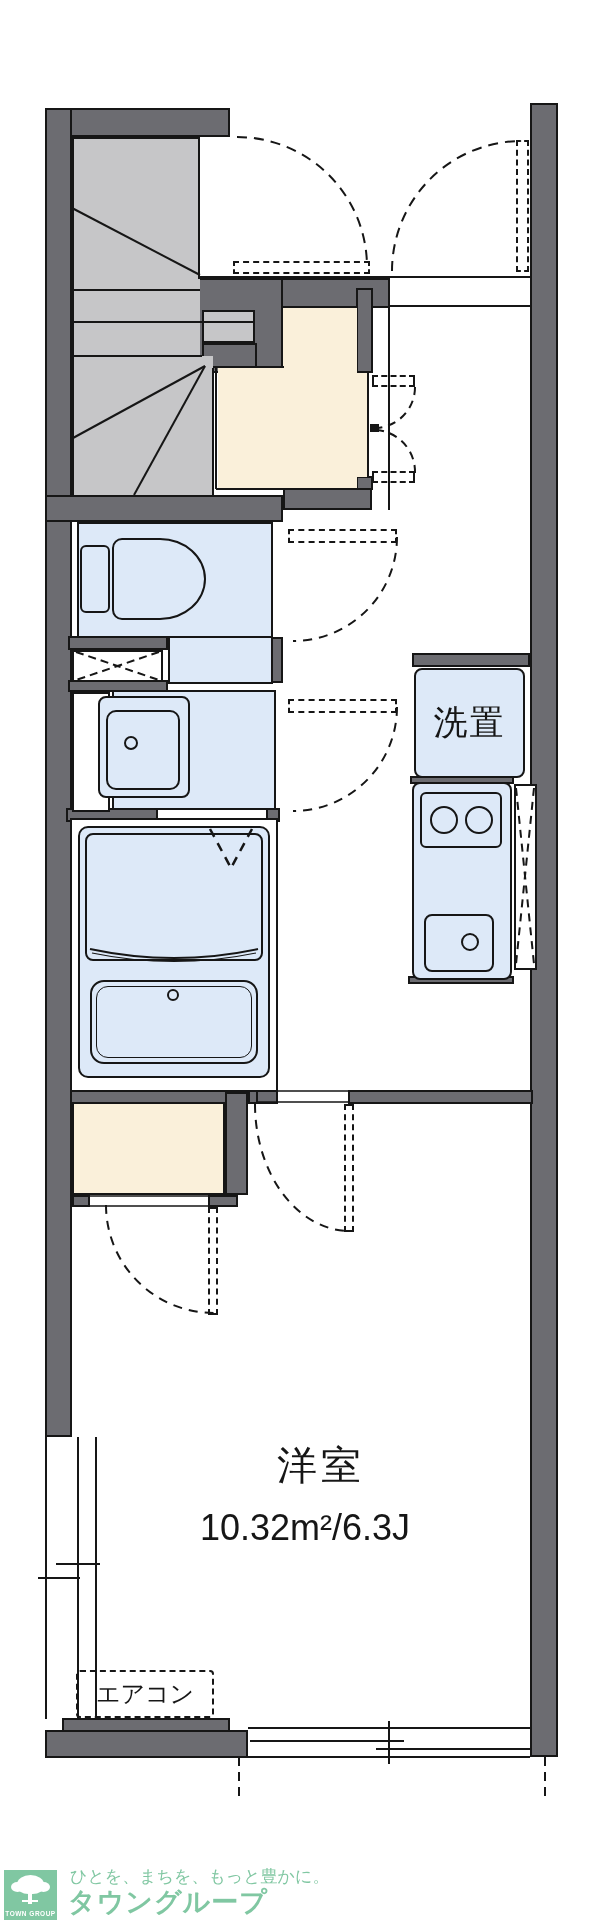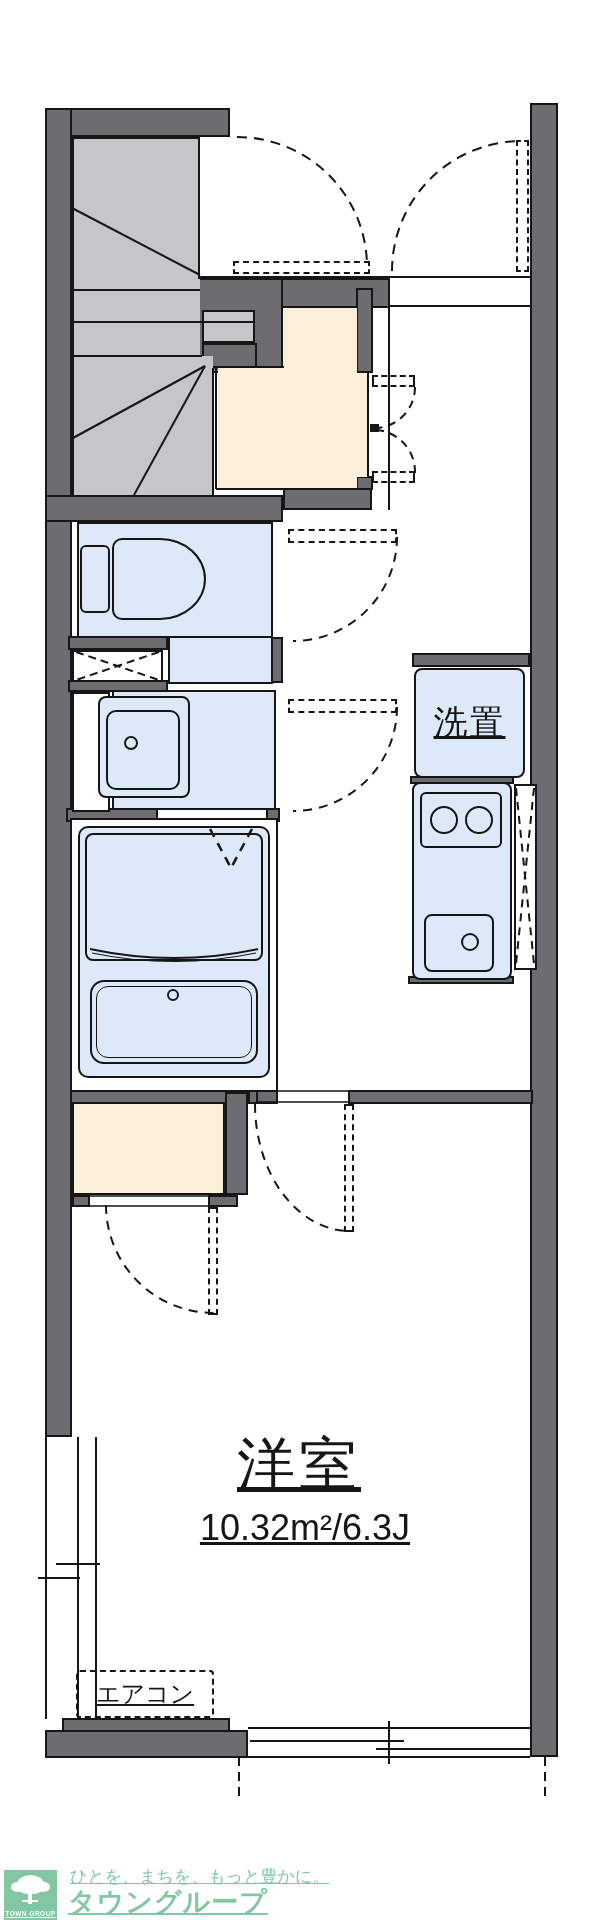--- a/index.html
+++ b/index.html
@@ -7,21 +7,21 @@
         font-family:"Liberation Sans",sans-serif;}
   .abs{position:absolute;}
   .wall{position:absolute;background:var(--wall,#6c6c71);border:2px solid var(--line,#161616);box-sizing:border-box;}
   .gray{position:absolute;background:var(--stairs,#c6c6c8);border:2px solid var(--line,#161616);box-sizing:border-box;}
   .blue{position:absolute;background:var(--water,#dde9f8);border:2px solid var(--line,#161616);box-sizing:border-box;}
   .bluenb{position:absolute;background:var(--water,#dde9f8);box-sizing:border-box;}
   .cream{position:absolute;background:var(--closet,#faf0da);box-sizing:border-box;}
   .whitebox{position:absolute;background:#fff;border:2px solid var(--line,#161616);box-sizing:border-box;}
   .leaf{position:absolute;background:transparent;border:2px dashed var(--line,#161616);box-sizing:border-box;}
   .lbl{position:absolute;color:var(--line,#161616);display:flex;align-items:center;justify-content:center;
-       text-align:center;white-space:nowrap;text-decoration:underline;}
+       text-align:center;white-space:nowrap;}
   svg.overlay{position:absolute;left:0;top:0;pointer-events:none;}
   .s{stroke:var(--line,#161616);fill:none;}
   .footer-green{color:var(--brand_green,#80c7a2);}
 </style>
 </head>
 <body>
 
 <div id="plan">
 
   <div class="wall" style="left:45px;top:108px;width:185px;height:29px;"></div>
@@ -147,21 +147,21 @@
     <path class="s" stroke-width="2" d="M38,1578 L80,1578 M56,1564 L100,1564"></path>
 
     <path class="s" stroke-width="2" d="M248,1728 L530,1728 M248,1757 L530,1757"></path>
     <path class="s" stroke-width="2" d="M250,1741 L404,1741 M376,1749 L530,1749 M389,1721 L389,1764"></path>
     <path class="s" stroke-width="2" stroke-dasharray="9 6" d="M239,1757 L239,1802 M545,1757 L545,1802"></path>
   </svg>
 
   <div class="lbl" style="left:414px;top:668px;width:111px;height:110px;font-size:34px;letter-spacing:2px;">洗置</div>
 
 
-  <div class="lbl" style="left:154px;top:1430px;width:290px;height:70px;font-size:58px;letter-spacing:4px;">洋室</div>
+  <div class="lbl" style="left:176px;top:1430px;width:290px;height:70px;font-size:40px;letter-spacing:4px;">洋室</div>
 
   <div class="lbl" style="left:130px;top:1506px;width:350px;height:44px;font-size:36px;">10.32m²/6.3J</div>
 
   <div class="lbl" style="left:76px;top:1670px;width:138px;height:48px;font-size:24px;border:2.5px dashed var(--line,#161616);border-radius:4px;box-sizing:border-box;">エアコン</div>
 
   <div class="abs" style="left:4px;top:1870px;width:53px;height:50px;background:var(--brand_green,#80c7a2);">
     <div>
       <div class="abs" style="left:13px;top:5px;width:27px;height:19px;background:#fff;border-radius:50% 50% 42% 42%;"></div>
       <div class="abs" style="left:7px;top:12px;width:13px;height:10px;background:#fff;border-radius:50%;"></div>
       <div class="abs" style="left:33px;top:12px;width:13px;height:10px;background:#fff;border-radius:50%;"></div>

